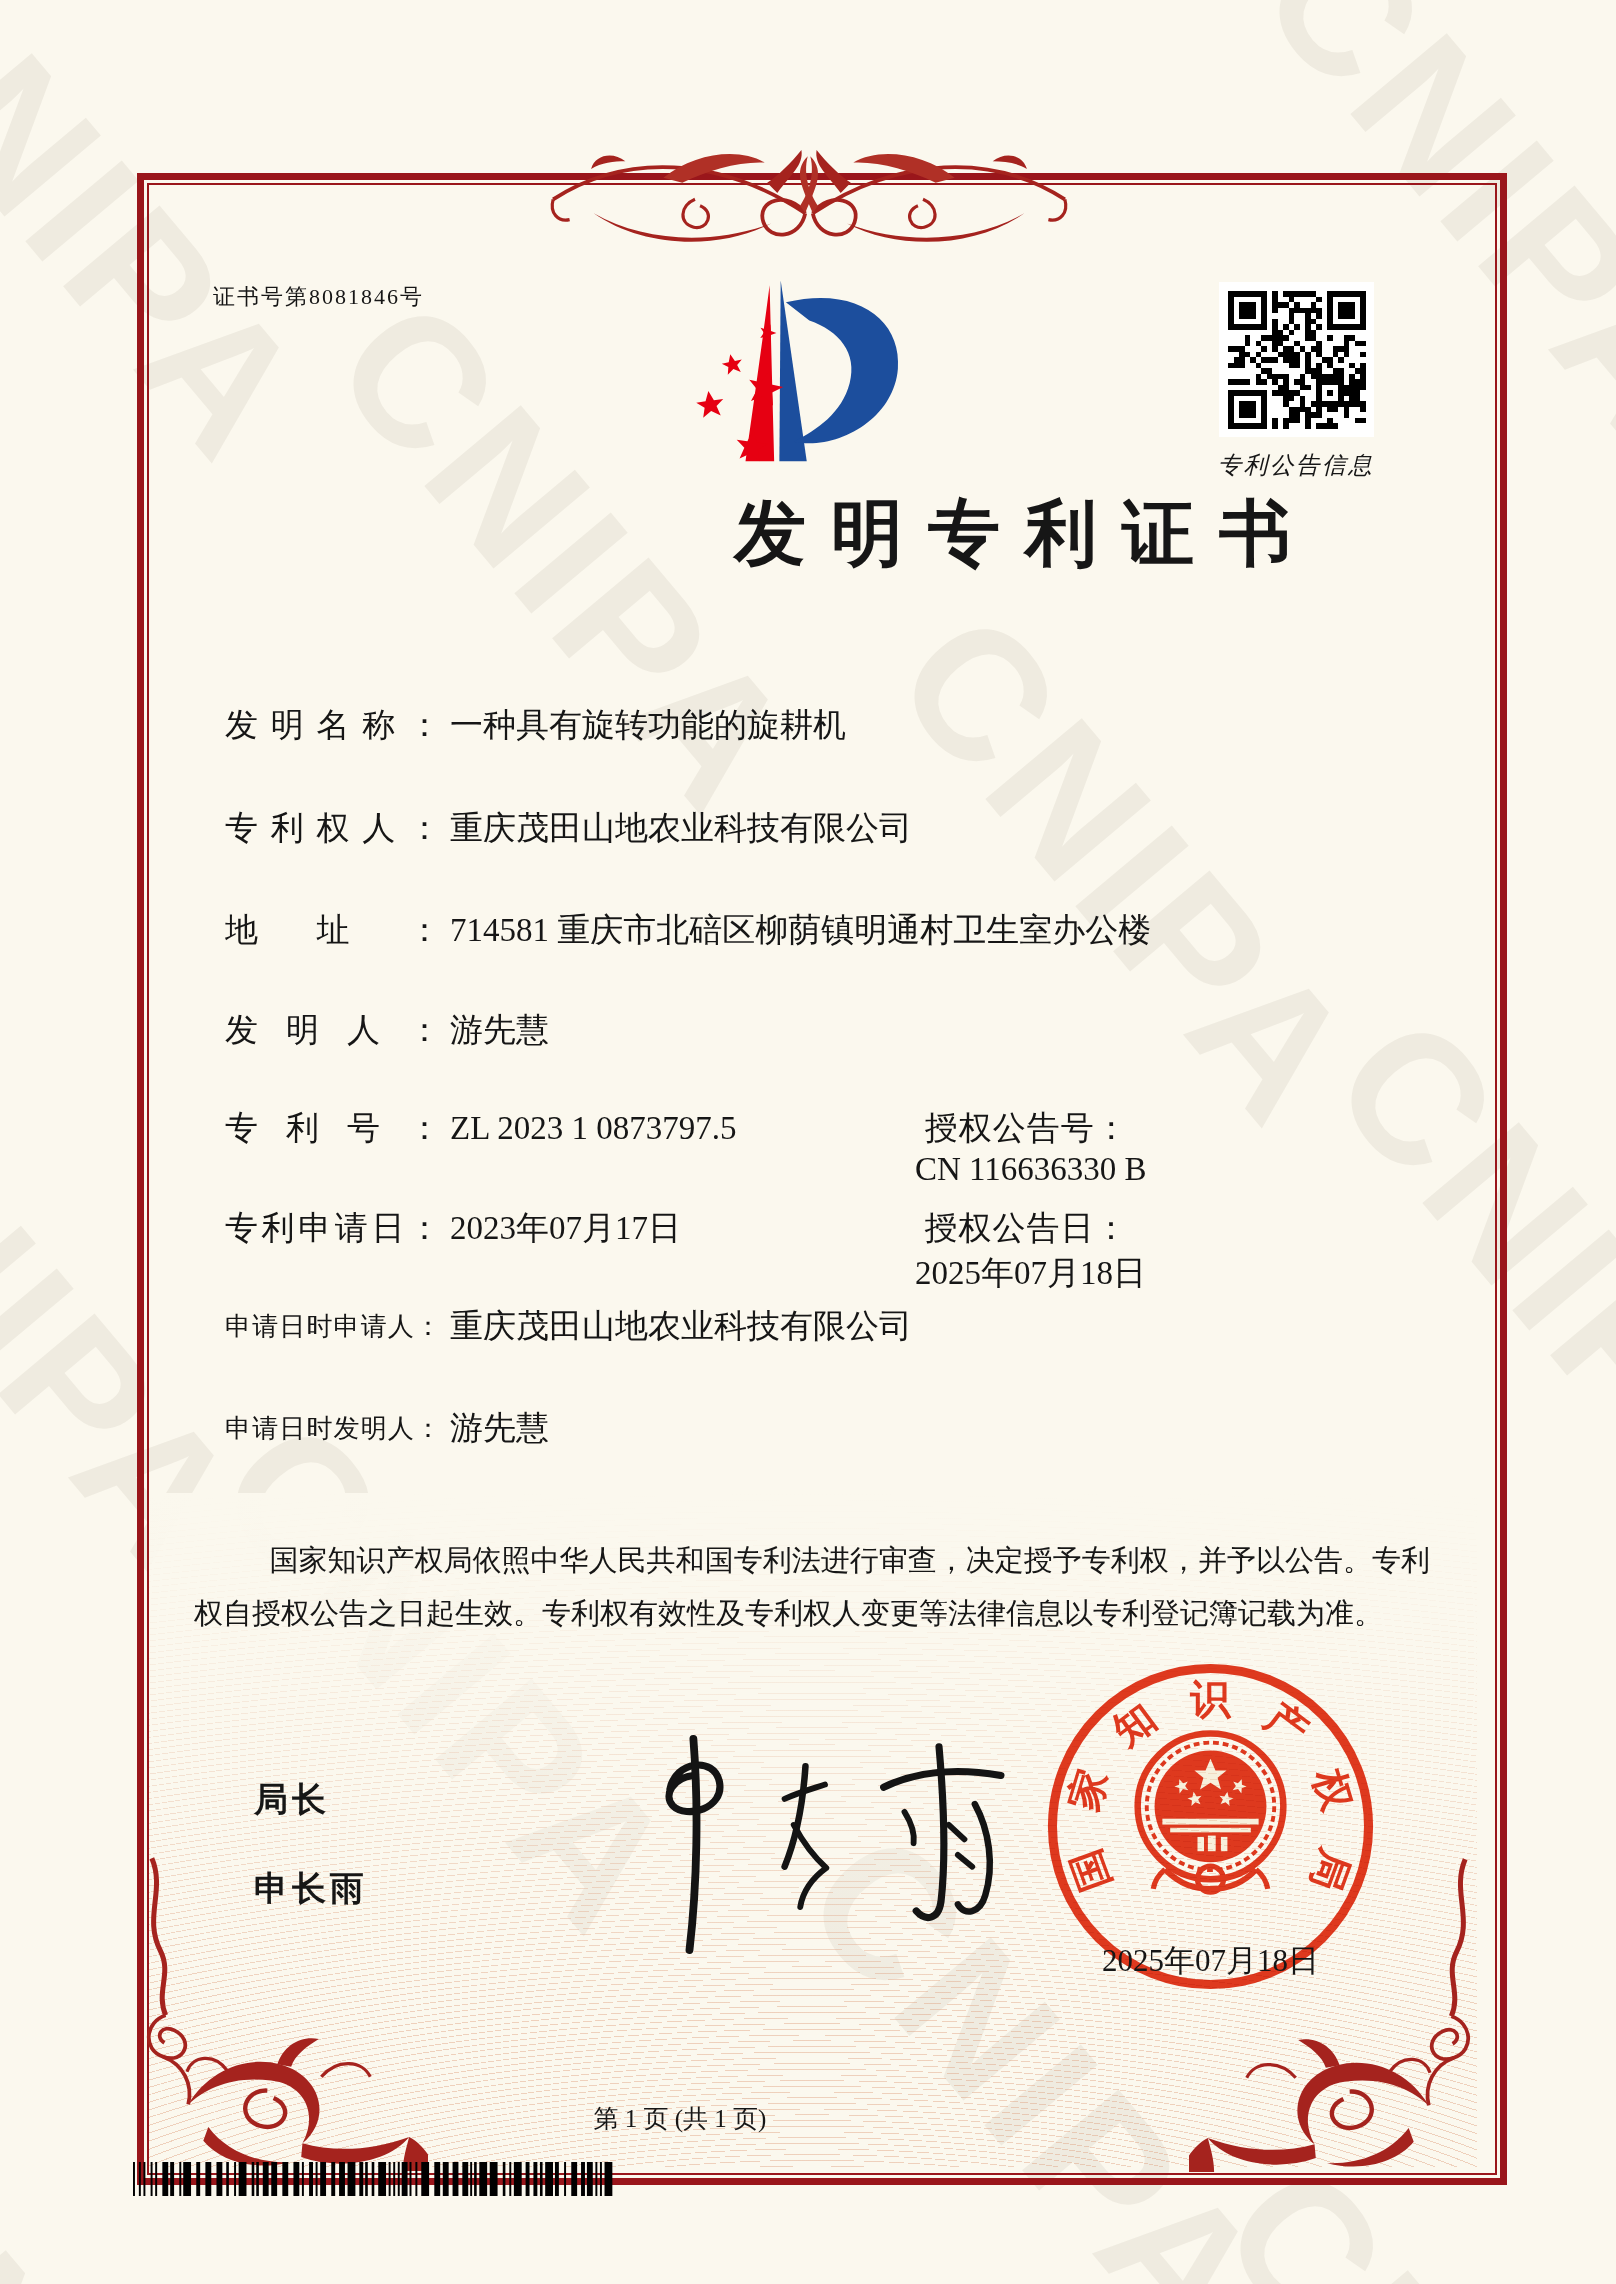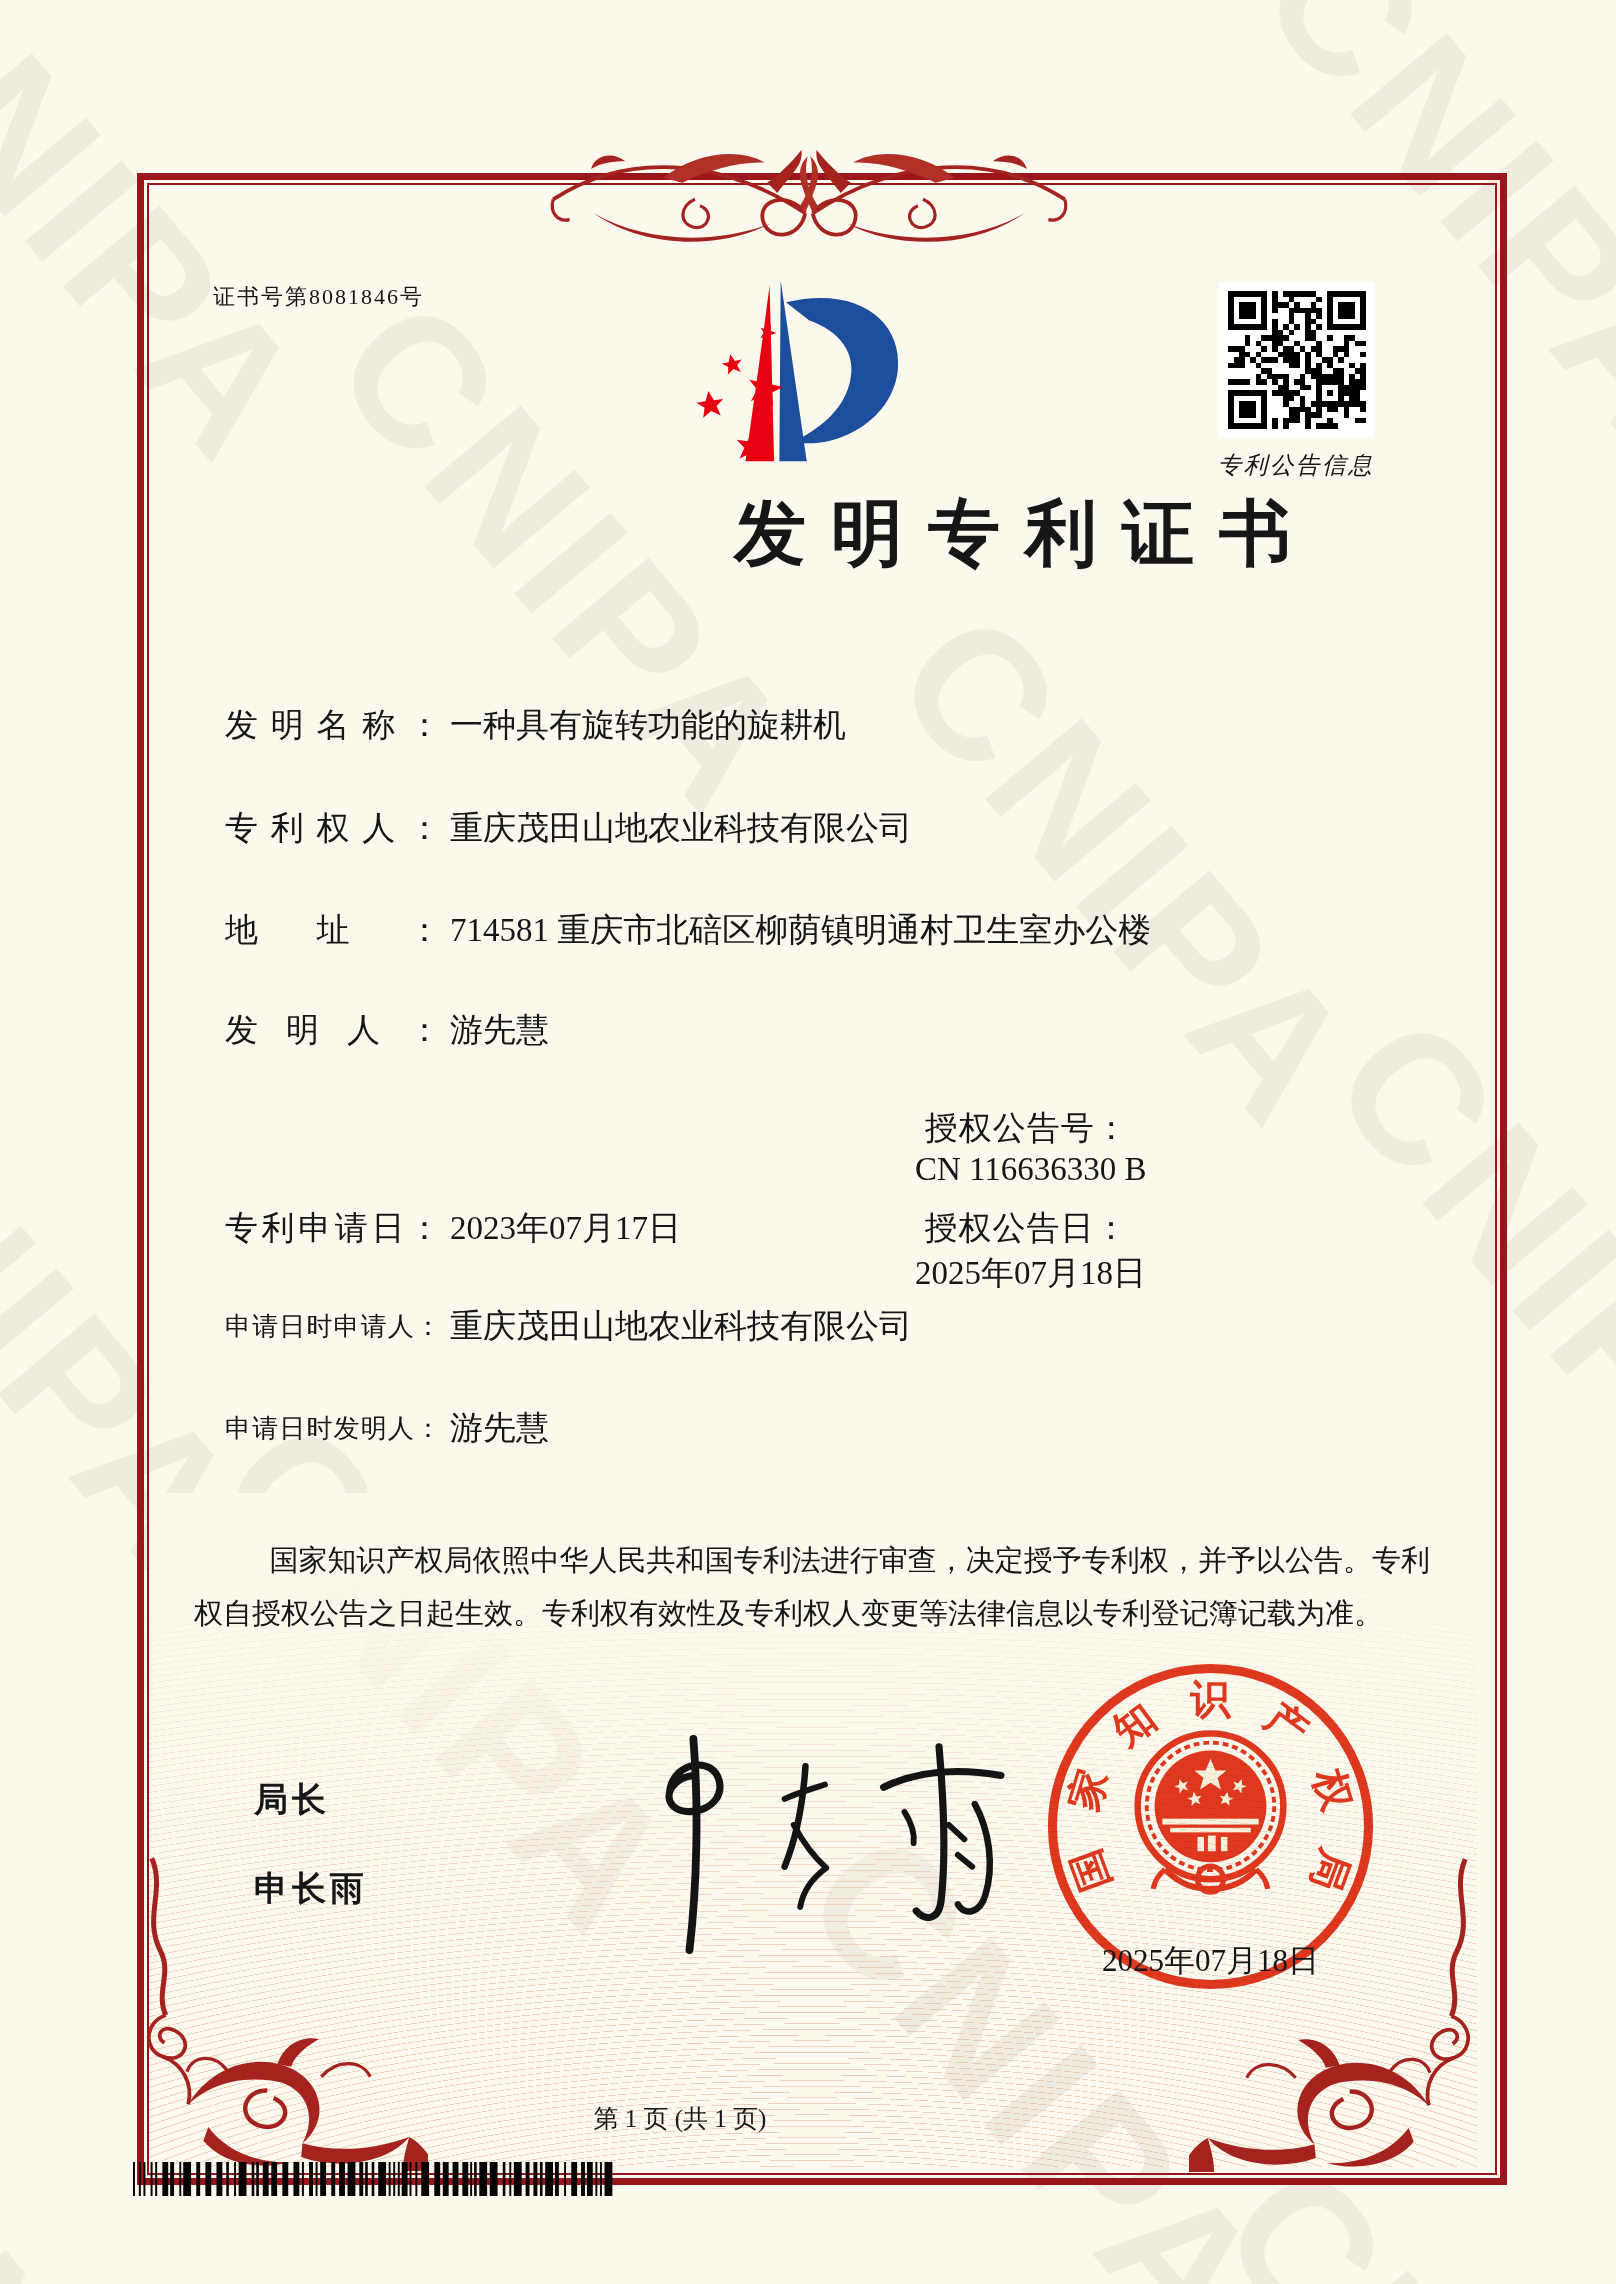--- a/index.html
+++ b/index.html
@@ -393,20 +393,24 @@
     <span class="fvalue">重庆茂田山地农业科技有限公司</span>
   </div>
   <div class="frow" style="top:908px">
     <span class="flabel">地址：</span>
     <span class="fvalue">714581 重庆市北碚区柳荫镇明通村卫生室办公楼</span>
   </div>
   <div class="frow" style="top:1008px">
     <span class="flabel">发明人：</span>
     <span class="fvalue">游先慧</span>
   </div>
+  <div class="frow" style="top:1106px">
+    <span class="flabel">专利号：</span>
+    <span class="fvalue">ZL 2023 1 0873797.5</span>
+  </div>
   <div class="frow col2" style="top:1106px">
     <span class="flabel">授权公告号：</span>
     <span class="fvalue">CN 116636330 B</span>
   </div>
   <div class="frow" style="top:1206px">
     <span class="flabel">专利申请日：</span>
     <span class="fvalue">2023年07月17日</span>
   </div>
   <div class="frow col2" style="top:1206px">
     <span class="flabel">授权公告日：</span>

